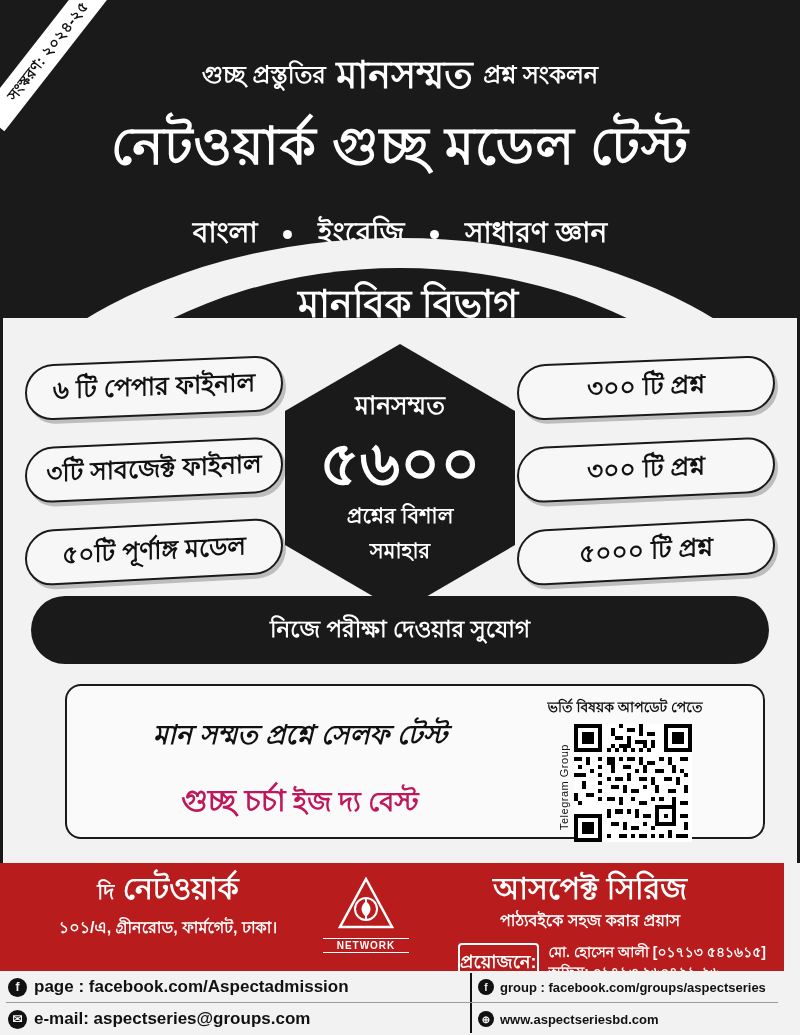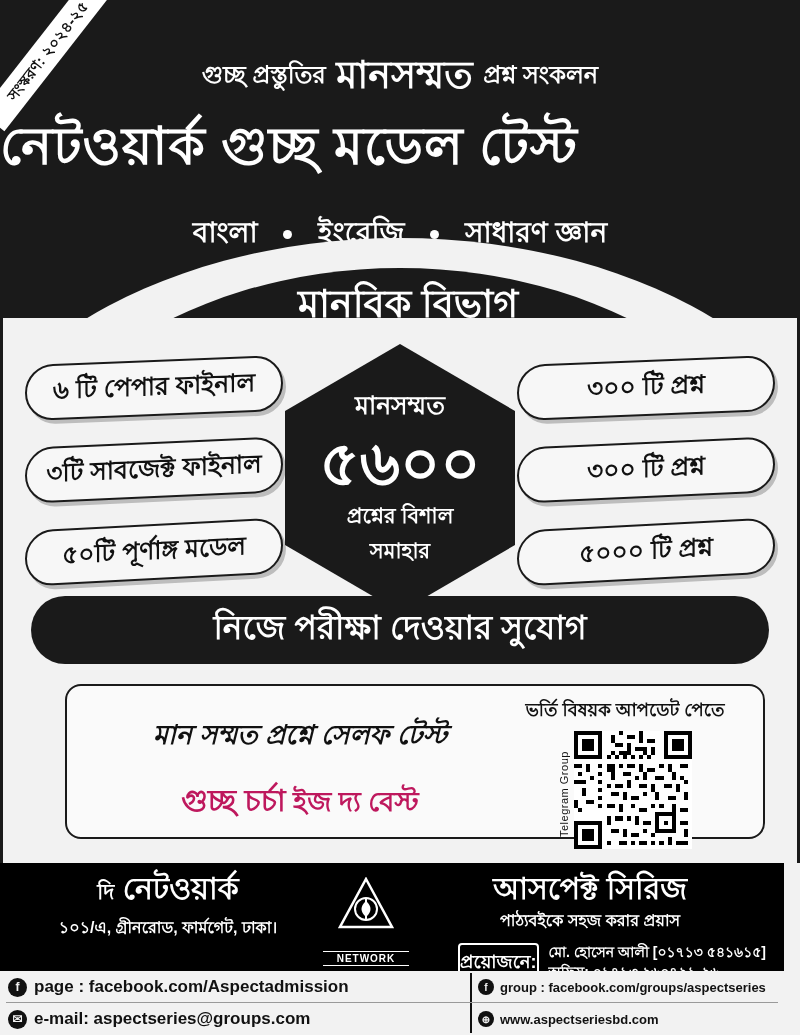--- a/index.html
+++ b/index.html
@@ -75,21 +75,21 @@
     white-space: nowrap;
   }
   .head-line1 .small {
     font-size: 24px; font-weight: bold; vertical-align: middle;
   }
   .head-line1 .big {
     font-size: 38px; font-weight: bold; vertical-align: middle;
     padding: 0 6px;
   }
   .head-title {
-    text-align: left;
+    text-align: center;
     color: #fff;
     font-size: 52px;
     font-weight: bold;
     letter-spacing: 1px;
     margin-top: 12px;
     white-space: nowrap;
   }
   .head-subjects {
     text-align: center;
     color: #fff;
@@ -188,21 +188,21 @@
     height: 68px;
     background: #1a1a1a;
     border-radius: 34px;
     display: flex;
     align-items: center;
     justify-content: center;
     z-index: 7;
   }
   .banner span {
     color: #fff;
-    font-size: 33px;
+    font-size: 23px;
     font-weight: bold;
     white-space: nowrap;
   }
 
   
   .selfbox {
     position: absolute;
     left: 62px;
     right: 32px;
     top: 366px;
@@ -231,21 +231,21 @@
   .selfbox-lines .l2 b { font-size: 30px; }
 
   .qr-wrap {
     position: absolute;
     right: 18px;
     top: 10px;
     width: 240px;
     text-align: center;
   }
   .qr-caption {
-    font-size: 18px;
+    font-size: 14px;
     font-weight: bold;
     color: #111;
     margin-bottom: 4px;
   }
   .qr-row { display: flex; align-items: flex-end; justify-content: center; }
   .qr-side {
     writing-mode: vertical-rl;
     transform: rotate(180deg);
     font-size: 11px;
     color: #111;
@@ -256,21 +256,21 @@
   .qr-code {
     width: 118px; height: 118px;
     background: #fff;
   }
 
   
   .footer {
     position: relative;
     width: 784px;
     height: 172px;
-    background: #000000;
+    background: #b91c1c;
     color: #fff;
   }
   .f-top {
     display: flex;
     align-items: flex-start;
     justify-content: space-between;
     padding: 10px 18px 0;
   }
   .f-left { width: 300px; text-align: center; }
   .f-left .brand {
@@ -288,21 +288,21 @@
   }
   .f-logo {
     width: 86px;
     text-align: center;
     padding-top: 4px;
   }
   .f-logo svg { display: block; margin: 0 auto; }
   .f-logo .lname {
     font-size: 10px; font-weight: bold; letter-spacing: 1px;
     border-top: 1px solid #fff; border-bottom: 1px solid #fff;
-    margin-top: 18px; padding: 1px 0;
+    margin-top: 5px; padding: 1px 0;
   }
   .f-right { width: 352px; text-align: center; }
   .f-right .brand2 {
     font-size: 30px; font-weight: bold; line-height: 1.05;
     white-space: nowrap;
   }
   .f-right .sub2 {
     font-size: 16px; font-weight: bold; margin-top: 3px;
     white-space: nowrap;
   }

